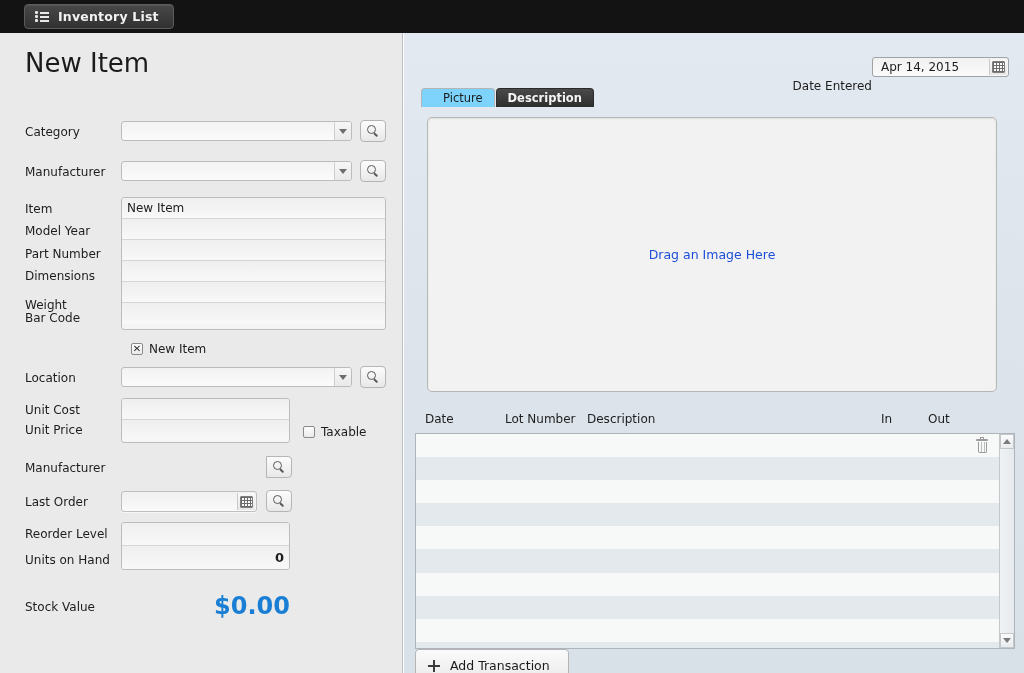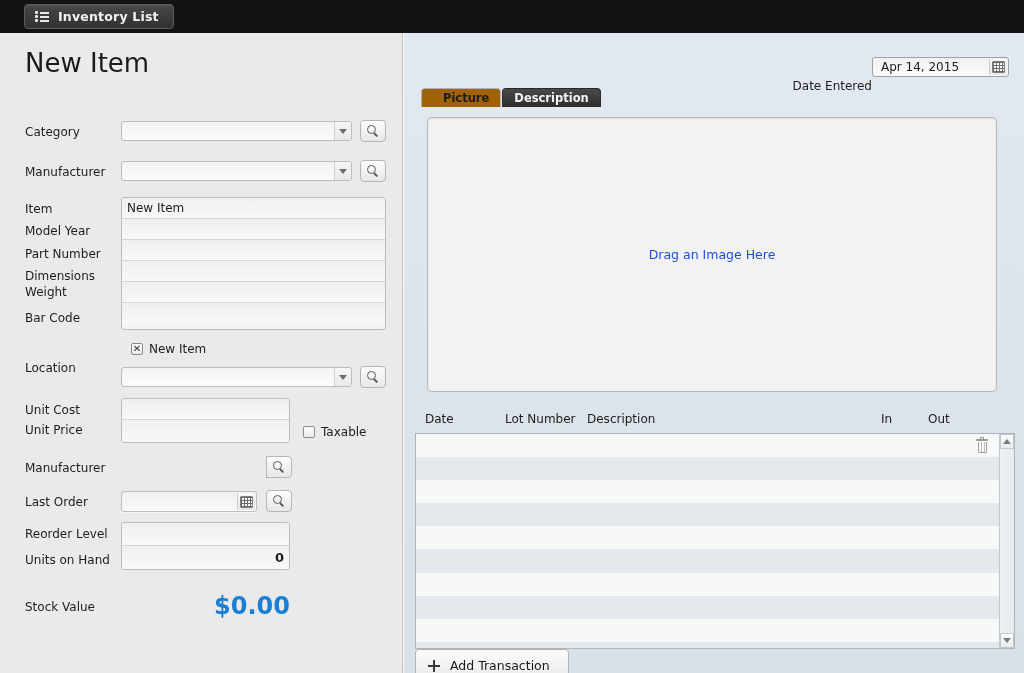--- a/index.html
+++ b/index.html
@@ -152,21 +152,21 @@
     padding-left: 8px;
   }
 
   .tabs { position: absolute; left: 421px; top: 88px; display: flex; }
   .tab {
     height: 19px; padding: 0 11px; font-size: 11.5px;
     display: flex; align-items: center;
     border-radius: 4px 4px 0 0;
   }
   .tab.active {
-    background: #a16207; color: #1c1c1c; font-weight: bold;
+    background: #7dd3fc; color: #1c1c1c; font-weight: normal;
     border: 1px solid #b4b4b4; border-bottom: none; padding-left: 21px;
   }
   .tab.hover {
     background: linear-gradient(#4a4a4a, #2e2e2e); color: #f4f4f4;
     font-weight: bold; border: 1px solid #2a2a2a; border-bottom: none;
     margin-left: 1px;
   }
 
   .picbox {
     position: absolute; left: 427px; top: 117px; width: 570px; height: 275px;
@@ -272,38 +272,38 @@
     <span class="mag">
         <span class="ring"></span>
         <span class="hdl"></span>
       </span>
   </div>
 
   <div class="lbl" style="left:25px; top:169px;">Item</div>
   <div class="lbl" style="left:25px; top:191px;">Model Year</div>
   <div class="lbl" style="left:25px; top:214px;">Part Number</div>
   <div class="lbl" style="left:25px; top:236px;">Dimensions</div>
-  <div class="lbl" style="left:25px; top:252px;text-align:center;">Weight</div>
+  <div class="lbl" style="left:25px; top:265px;text-align:center;">Weight</div>
   <div class="lbl" style="left:25px; top:278px;">Bar Code</div>
 
   <div class="group" style="left:121px; top:164px; width:265px; height:133px;">
     <div class="row">New Item</div>
     <div class="row"></div>
     <div class="row"></div>
     <div class="row"></div>
     <div class="row"></div>
     <div class="row"></div>
   </div>
 
   <div class="cbrow" style="left:131px; top:309px;">
     <span class="cbox">✕</span>
     <span class="t">New Item</span>
   </div>
 
-  <div class="lbl" style="left:25px; top:328px;">Location</div>
+  <div class="lbl" style="left:25px; top:338px;">Location</div>
   <div class="combo" style="left:121px; top:334px; width:231px;">
     <span style="padding-left:5px;font-size:12px;"></span>
     <span class="arrow-box">
         <span class="tri-down"></span>
       </span>
   </div>
   <div class="sbtn" style="left:360px; top:333px;">
     <span class="mag">
         <span class="ring"></span>
         <span class="hdl"></span>

